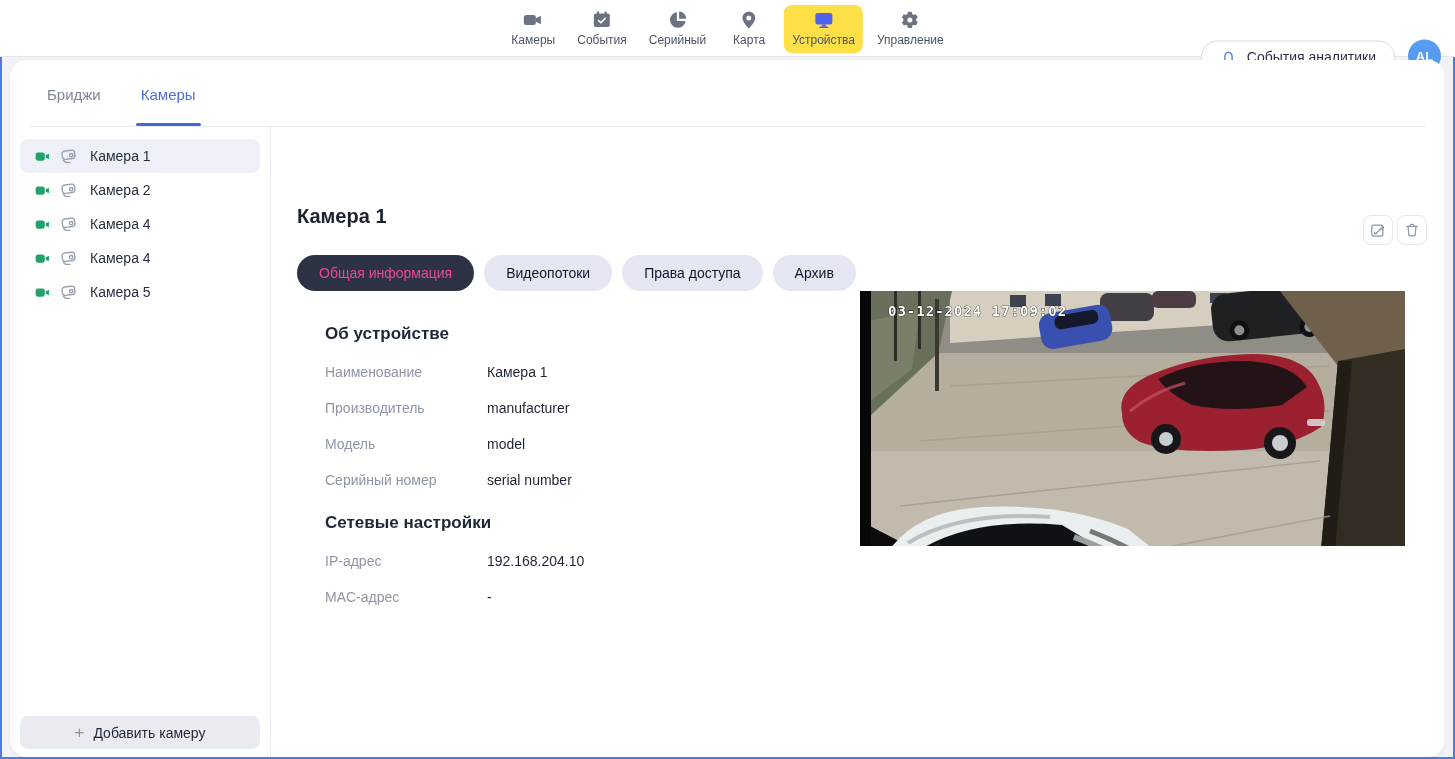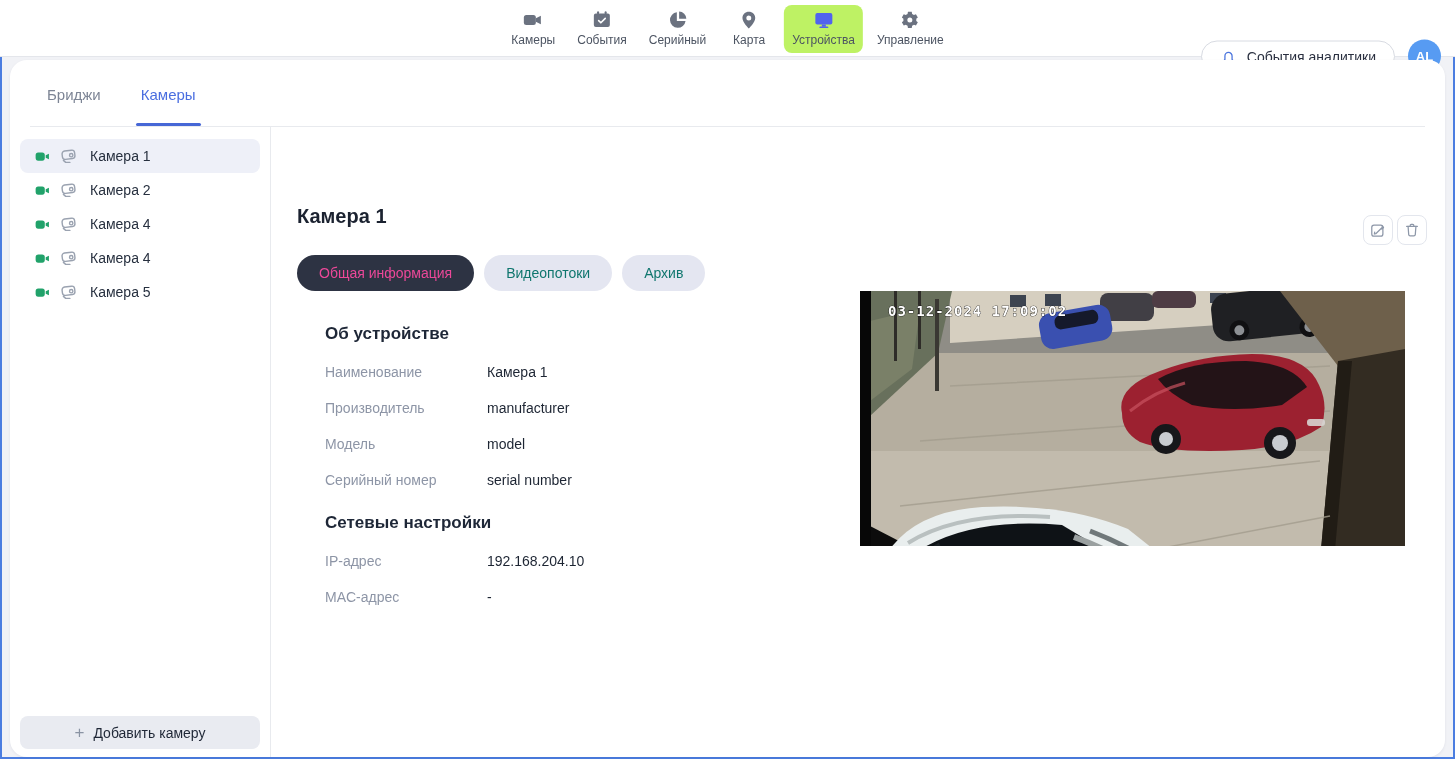--- a/index.html
+++ b/index.html
@@ -21,21 +21,21 @@
   }
   .nav{
     position:absolute; left:50%; top:0; transform:translateX(-50%);
     height:57px; display:flex; align-items:center; gap:6px;
   }
   .nav-item{
     display:flex; flex-direction:column; align-items:center; justify-content:center;
     gap:3px; height:48px; min-width:58px; padding:4px 8px; border-radius:8px;
     cursor:pointer;
   }
-  .nav-item.active{ background:#bef264; }
+  .nav-item.active{ background:#fde047; }
   .nav-item .nav-label{ font-size:12px; color:#4c5462; white-space:nowrap; }
   .nav-item svg{ display:block; }
   .nav-ic{ fill:#6b7280; }
   .nav-item.active .nav-ic{ fill:#5163ee; }
   .header-right{
     position:absolute; right:14px; top:50%; transform:translateY(-50%);
     display:flex; align-items:center; gap:13px;margin-top:28px;
   }
   .analytics-btn{
     display:flex; align-items:center; gap:10px; height:32px; padding:0 18px;
@@ -90,21 +90,21 @@
   .detail-actions{ position:absolute; top:155px; right:18px; display:flex; gap:4px; }
   .icon-btn{
     width:30px; height:30px; border:1px solid #e3e6ed; border-radius:8px;
     background:#fff; display:flex; align-items:center; justify-content:center;
     cursor:pointer; color:#8d97a8;
   }
   .pills{ position:absolute; left:287px; top:195px; display:flex; gap:10px; }
   .pill{
     height:36px; padding:0 22px; border-radius:18px; border:none;
     display:flex; align-items:center; font-size:14px; cursor:pointer;
-    background:#e4e6f1; color:#0f766e; font-family:inherit; white-space:nowrap;
+    background:#e4e6f1; color:#0f172a; font-family:inherit; white-space:nowrap;
   }
   .pill.active{ background:#2d3343; color:#ec4899; }
   .sections{ position:absolute; left:291px; top:264px; width:540px;margin-left:24px; }
   .section-title{ font-size:17px; font-weight:700; color:#1e2737; margin-bottom:17px; }
   .section{ margin-bottom:22px; }
   .field-row{ display:flex; margin-bottom:14px; line-height:22px; }
   .field-label{ width:162px; font-size:14px; color:#8d95a6; }
   .field-value{ font-size:14px; color:#1d2533; }
   
   .snapshot{
@@ -291,20 +291,21 @@
             <path d="M7 5 V3.6 a1 1 0 0 1 1-1 h2 a1 1 0 0 1 1 1 V5"></path>
             <path d="M4.6 5 l.7 9.2 a1.6 1.6 0 0 0 1.6 1.4 h4.2 a1.6 1.6 0 0 0 1.6-1.4 L13.4 5"></path>
           </g>
         </svg>
       </button>
     </div>
 
     <div class="pills">
       <button class="pill active">Общая информация</button>
       <button class="pill">Видеопотоки</button>
+      <button class="pill">Права доступа</button>
       <button class="pill">Архив</button>
     </div>
 
     <div class="sections">
 
       <div class="section">
         <div class="section-title">Об устройстве</div>
         <div class="field-row">
           <div class="field-label">Наименование</div>
           <div class="field-value">Камера 1</div>

